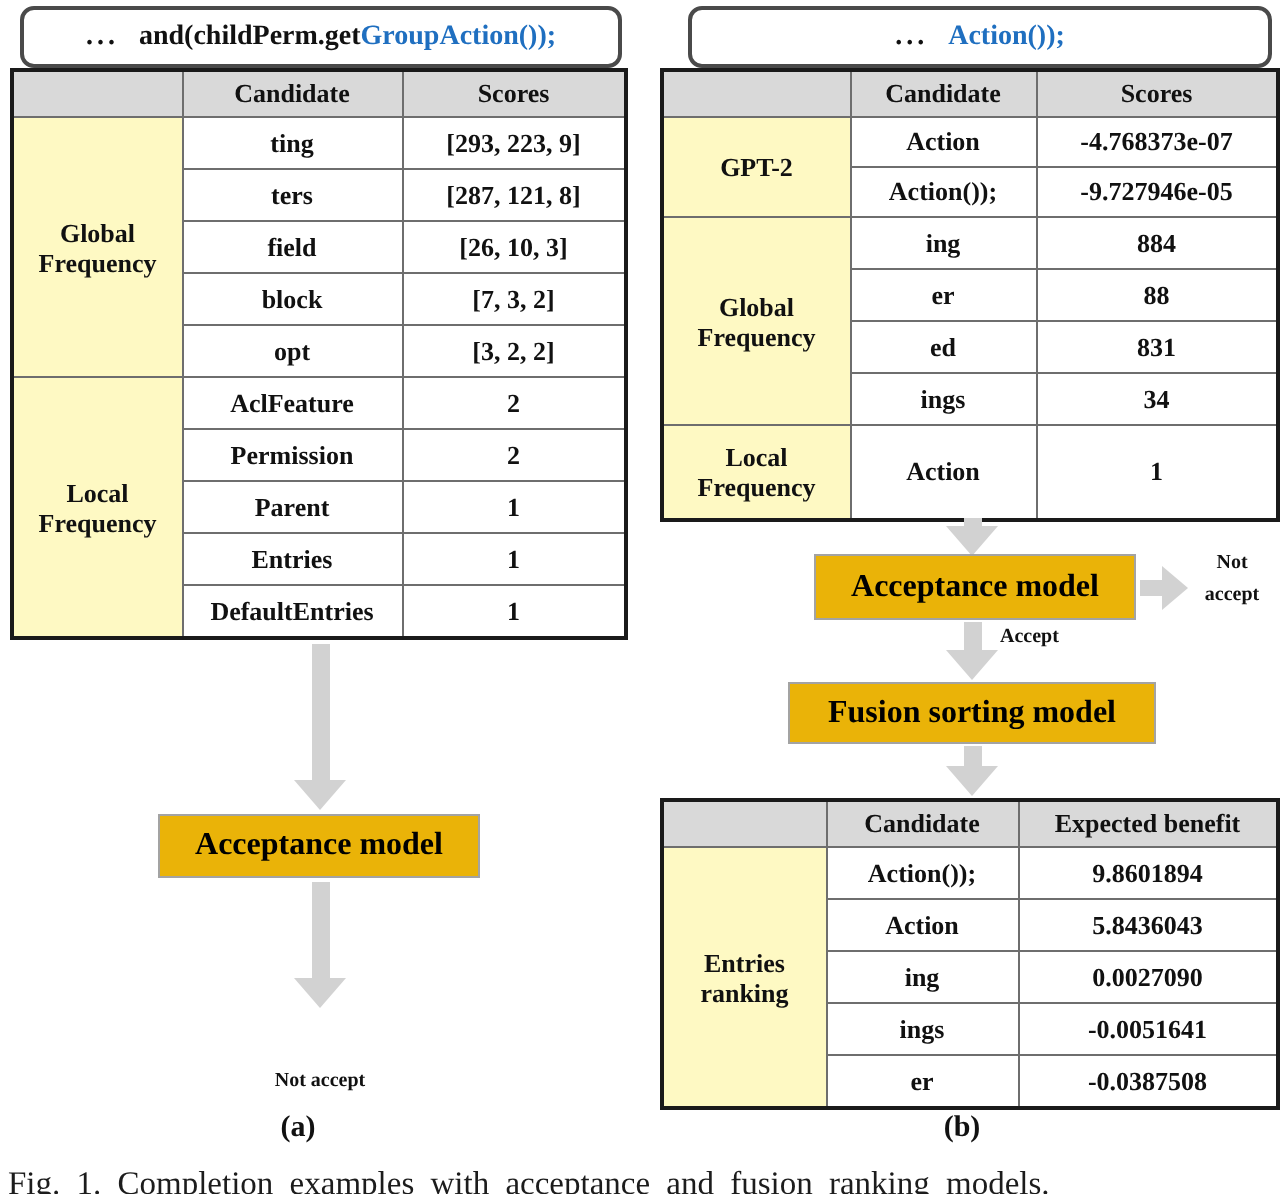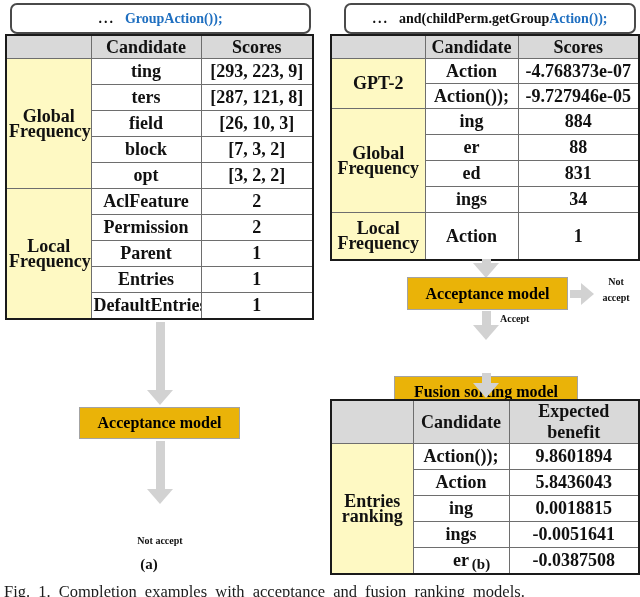--- a/index.html
+++ b/index.html
@@ -17,21 +17,21 @@
   .codebox .dots{margin-right:10px;letter-spacing:2px;}
   .codebox .hl{color:#1f6fc0;}
 
   
   table.fig{
     position:absolute;border-collapse:collapse;table-layout:fixed;
     border:2px solid #1a1a1a;background:#fff;
   }
   table.fig td{
     border:1px solid #6e6e6e;text-align:center;vertical-align:middle;
-    font-weight:bold;font-size:18px;color:#111;padding:0 2px;overflow:hidden;
+    font-weight:bold;font-size:13px;color:#111;padding:0 2px;overflow:hidden;
   }
   table.fig tr.hdr td{background:#d9d9d9;height:22px;}
   table.fig td.glabel{background:#fef9c3;line-height:15px;}
   .rh25 td{height:25px;}
   .rh24 td{height:24px;}
   .rh46 td{height:46px;}
   .rh19 td{height:19px;}
 
   
   .modelbox{
@@ -53,20 +53,21 @@
   .caption{
     position:absolute;left:4px;top:582px;width:634px;font-size:16.5px;color:#1c1c1c;
     word-spacing:4px;white-space:nowrap;
   }
 </style>
 </head>
 <body>
 
 <div class="codebox" style="left:10px;top:3px;width:297px;">
   <span class="dots">...</span>
+  <span>and(childPerm.get</span>
     <span class="hl">GroupAction());</span>
 </div>
 
 <table class="fig" style="left:5px;top:34px;width:307px;">
   <colgroup>
       <col style="width:85px">
       <col style="width:110px">
       <col style="width:112px">
     </colgroup>
   <tbody>
@@ -133,21 +134,20 @@
   <div class="shaft"></div>
     <div class="head"></div>
 </div>
 
 <div class="flowtext" style="left:100px;top:535px;width:120px;">Not accept</div>
 
 <div class="panellabel" style="left:124px;top:556px;">(a)</div>
 
 <div class="codebox" style="left:344px;top:3px;width:288px;">
   <span class="dots">...</span>
-  <span>and(childPerm.getGroup</span>
     <span class="hl">Action());</span>
 </div>
 
 <table class="fig" style="left:330px;top:34px;width:308px;">
   <colgroup>
       <col style="width:94px">
       <col style="width:93px">
       <col style="width:121px">
     </colgroup>
   <tbody>
@@ -208,21 +208,21 @@
   <div>Not</div>
   <div>accept</div>
 </div>
 
 <div class="varrow" style="left:473px;top:311px;height:29px;">
   <div class="shaft"></div>
     <div class="head"></div>
 </div>
 <div class="flowtext" style="left:500px;top:313px;width:60px;text-align:left;">Accept</div>
 
-<div class="modelbox" style="left:394px;top:341px;width:184px;height:31px;margin-top:35px;">
+<div class="modelbox" style="left:394px;top:341px;width:184px;height:31px;">
   <span>Fusion sorting model</span>
 </div>
 
 <div class="varrow" style="left:473px;top:373px;height:25px;">
   <div class="shaft"></div>
     <div class="head"></div>
 </div>
 
 <table class="fig" style="left:330px;top:399px;width:308px;">
   <colgroup>
@@ -240,21 +240,21 @@
     <td rowspan="5" class="glabel">Entries ranking</td>
     <td>Action());</td>
     <td>9.8601894</td>
   </tr>
   <tr class="rh25">
     <td>Action</td>
     <td>5.8436043</td>
   </tr>
   <tr class="rh25">
     <td>ing</td>
-    <td>0.0018815</td>
+    <td>0.0027090</td>
   </tr>
   <tr class="rh25">
     <td>ings</td>
     <td>-0.0051641</td>
   </tr>
   <tr class="rh25">
     <td>er</td>
     <td>-0.0387508</td>
   </tr>
 </tbody>

